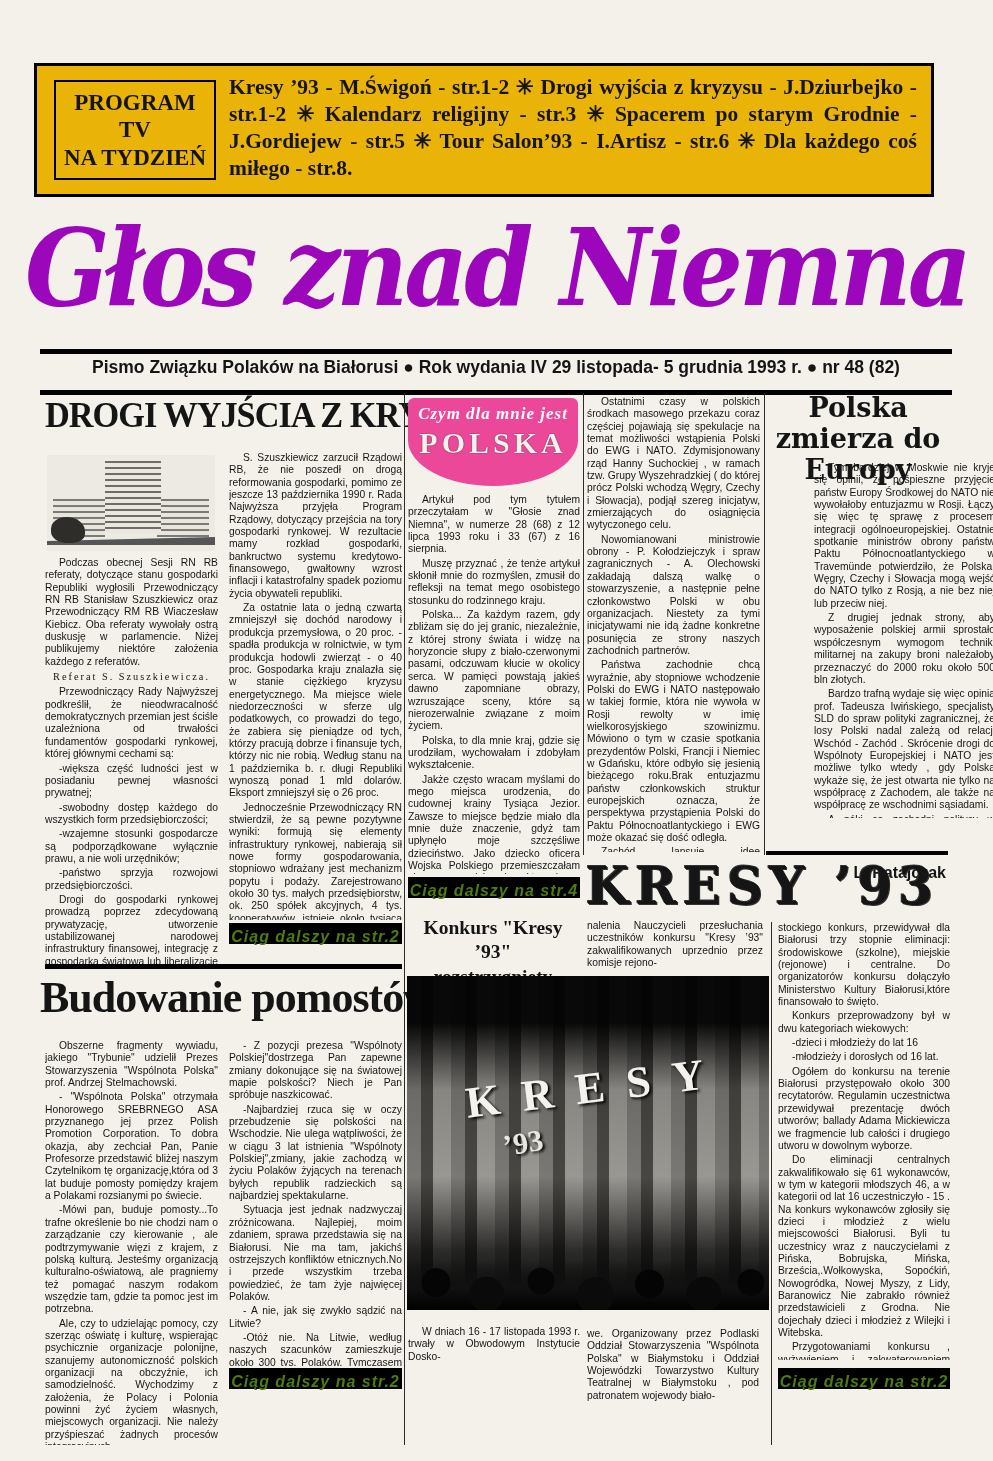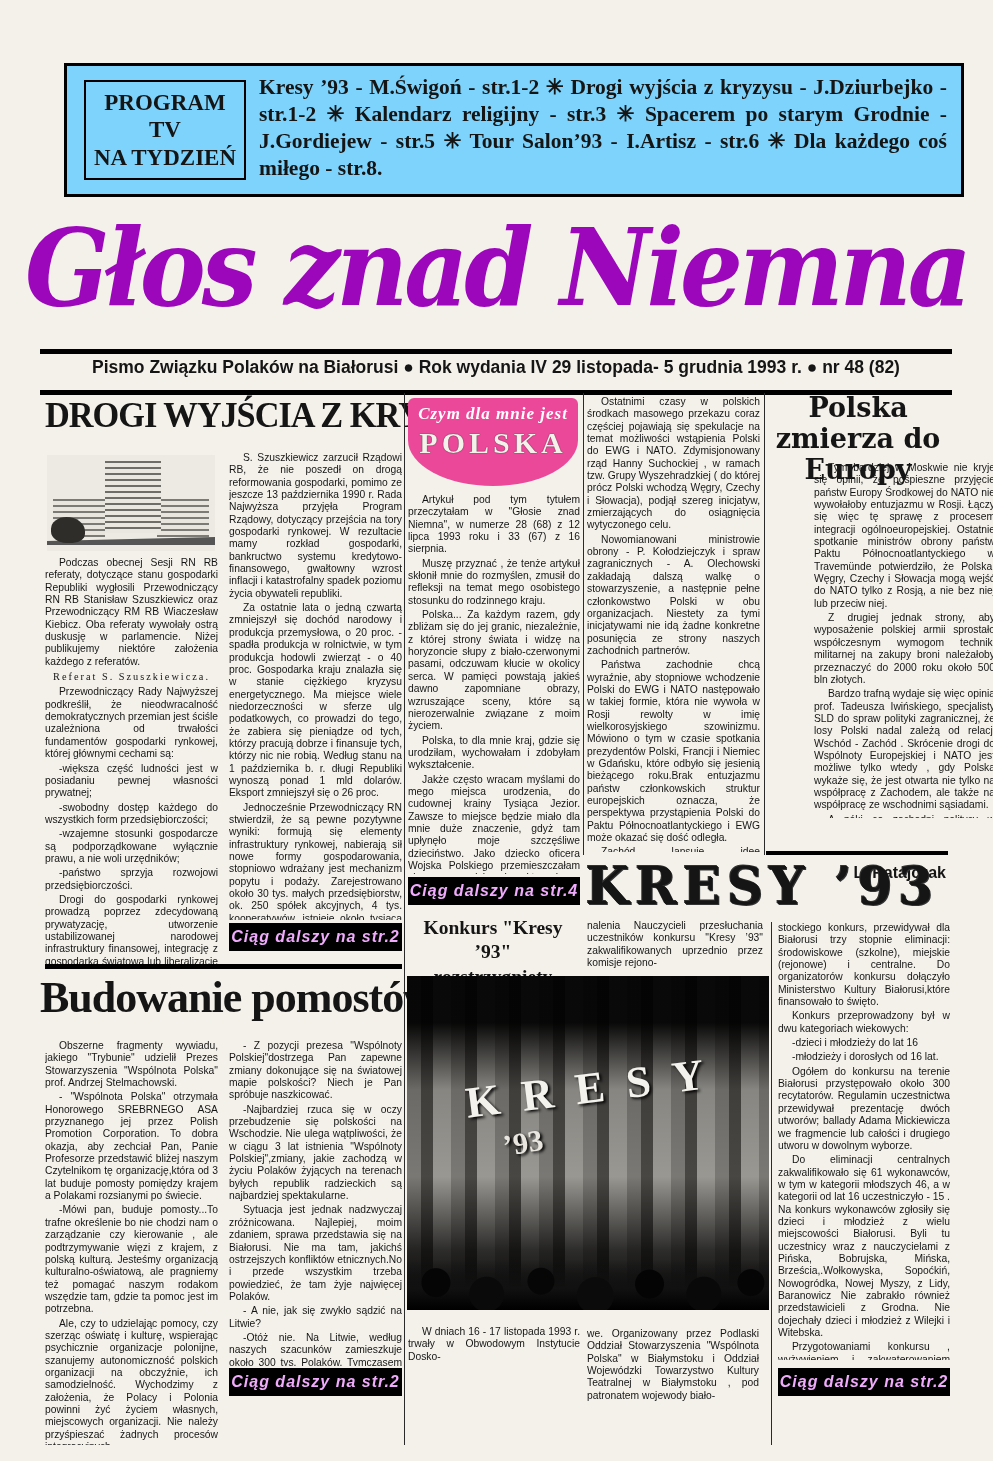--- a/index.html
+++ b/index.html
@@ -1,40 +1,40 @@
 <!DOCTYPE html>
 <html><head>
 <meta charset="utf-8">
 <style>
   html,body{margin:0;padding:0;background:#888;}
   .page{position:relative;width:993px;height:1461px;background:#f3f1ea;margin:0 auto;
         font-family:"Liberation Sans",sans-serif;color:#151515;overflow:hidden;}
   
-  .topbox{position:absolute;left:64px;top:63px;width:894px;height:128px;border:3px solid #000;background:#7dd3fc;}
+  .topbox{position:absolute;left:34px;top:63px;width:894px;height:128px;border:3px solid #000;background:#eab308;}
   .programbox{position:absolute;left:17px;top:14px;width:158px;height:96px;border:2px solid #000;
               display:flex;flex-direction:column;align-items:center;justify-content:center;
               font-family:"Liberation Serif",serif;font-weight:bold;font-size:23px;line-height:1.2;text-align:center;}
   .contents{position:absolute;left:192px;top:8px;width:688px;height:115px;
             font-family:"Liberation Serif",serif;font-weight:bold;font-size:21.5px;line-height:1.25;text-align:justify;}
   
   .masthead{position:absolute;left:0;top:192px;width:993px;height:152px;
             font-family:"DejaVu Serif",serif;font-style:italic;font-weight:bold;
             font-size:99px;line-height:150px;text-align:center;letter-spacing:-4px;
             transform:scaleY(1.08);white-space:nowrap;}
   
   .dateline{position:absolute;left:40px;top:349px;width:912px;height:36px;
             border-top:5px solid #000;border-bottom:5px solid #000;
             font-weight:bold;font-size:17.5px;line-height:27px;text-align:center;white-space:nowrap;}
   
   .col{position:absolute;font-size:10.3px;line-height:1.2;text-align:justify;overflow:hidden;}
   .col p{margin:0 0 2px;text-indent:14px;}
   .col p.noind{text-indent:0;}
   .subhead{font-family:"Liberation Serif",serif;letter-spacing:2px;text-align:center;text-indent:0 !important;margin:3px 0 !important;}
-  .contbox{position:absolute;background:#000;color:#f0abfc;text-align:center;
-           font-weight:bold;font-style:italic;font-size:16px;line-height:28px;height:28px;letter-spacing:1px;}
+  .contbox{position:absolute;background:#000;color:#4d7c0f;text-align:center;
+           font-weight:bold;font-style:italic;font-size:16px;line-height:28px;height:21px;letter-spacing:1px;}
   .hrule{position:absolute;background:#000;}
   .vrule{position:absolute;width:1px;background:#2a2a2a;}
   
   .h-drogi{position:absolute;left:45px;top:396px;width:358px;font-family:"Liberation Serif",serif;
            font-weight:bold;font-size:35px;letter-spacing:-1px;transform:scaleX(.98);transform-origin:left;white-space:nowrap;}
   .h-europa{position:absolute;left:766px;top:392px;width:184px;text-align:center;
             font-family:"DejaVu Serif",serif;font-weight:bold;font-size:27px;line-height:1.15;}
   .h-budowanie{position:absolute;left:40px;top:972px;width:365px;text-align:center;
                font-family:"Liberation Serif",serif;font-weight:bold;font-size:44px;letter-spacing:-1px;white-space:nowrap;}
   .h-kresy{position:absolute;left:575px;top:856px;width:375px;text-align:center;

